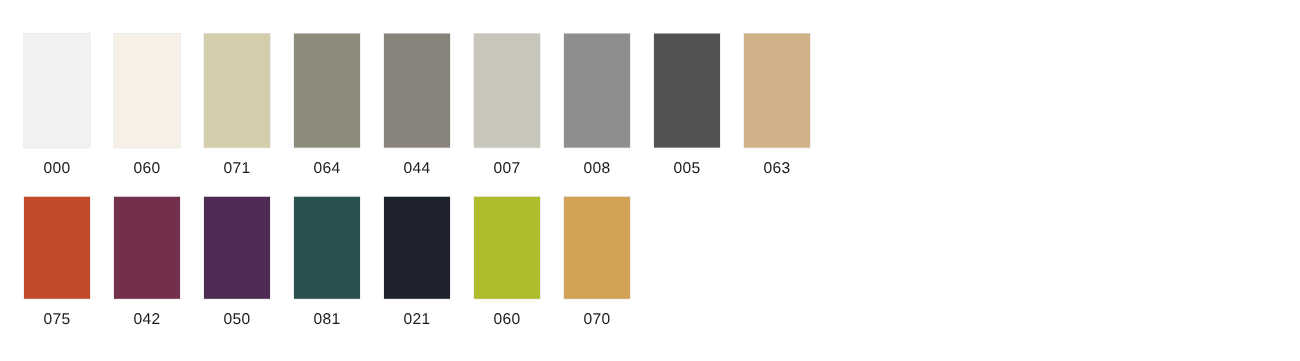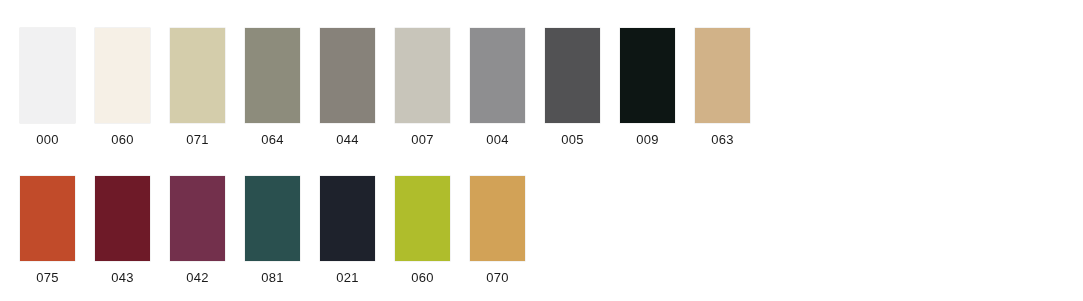--- a/index.html
+++ b/index.html
@@ -21,21 +21,21 @@
     background: #ffffff;
   }
   .swatch-row {
     position: absolute;
     left: 0;
     display: flex;
     flex-direction: row;
     align-items: flex-start;
   }
   #swatch-row-1 { top: 28px; left: 20px; }
-  #swatch-row-2 { top: 176px; left: 20px; align-items: center; }
+  #swatch-row-2 { top: 164px; left: 20px; align-items: center; }
 
   .swatch-cell {
     display: flex;
     flex-direction: column;
     align-items: center;
     width: 55px;
     margin-right: 20px;
   }
   .swatch-chip {
     width: 55px;
@@ -94,47 +94,43 @@
       <div class="swatch-cell">
         <div class="swatch-chip" style="background-color: rgb(135, 130, 122);"></div>
         <div class="swatch-label">044</div>
       </div>
       <div class="swatch-cell">
         <div class="swatch-chip" style="background-color: rgb(200, 197, 186);"></div>
         <div class="swatch-label">007</div>
       </div>
       <div class="swatch-cell">
         <div class="swatch-chip" style="background-color: rgb(142, 142, 144);"></div>
-        <div class="swatch-label">004</div>
+        <div class="swatch-label">008</div>
       </div>
       <div class="swatch-cell">
         <div class="swatch-chip" style="background-color: rgb(82, 82, 84);"></div>
         <div class="swatch-label">005</div>
-      </div>
-      <div class="swatch-cell">
-        <div class="swatch-chip" style="background-color: rgb(13, 22, 20);"></div>
-        <div class="swatch-label">009</div>
       </div>
       <div class="swatch-cell">
         <div class="swatch-chip" style="background-color: rgb(209, 178, 136);"></div>
         <div class="swatch-label">063</div>
       </div>
     </div>
   <div class="swatch-row" id="swatch-row-2">
       <div class="swatch-cell">
         <div class="swatch-chip" style="background-color: rgb(193, 75, 42);"></div>
         <div class="swatch-label">075</div>
       </div>
       <div class="swatch-cell">
-        <div class="swatch-chip" style="background-color: rgb(110, 26, 40);"></div>
-        <div class="swatch-label">043</div>
+        <div class="swatch-chip" style="background-color: rgb(115, 48, 76);"></div>
+        <div class="swatch-label">042</div>
       </div>
       <div class="swatch-cell">
-        <div class="swatch-chip" style="background-color: rgb(115, 48, 76);"></div>
-        <div class="swatch-label">042</div>
+        <div class="swatch-chip" style="background-color: rgb(77, 43, 82);"></div>
+        <div class="swatch-label">050</div>
       </div>
       <div class="swatch-cell">
         <div class="swatch-chip" style="background-color: rgb(42, 80, 79);"></div>
         <div class="swatch-label">081</div>
       </div>
       <div class="swatch-cell">
         <div class="swatch-chip" style="background-color: rgb(30, 34, 44);"></div>
         <div class="swatch-label">021</div>
       </div>
       <div class="swatch-cell">

